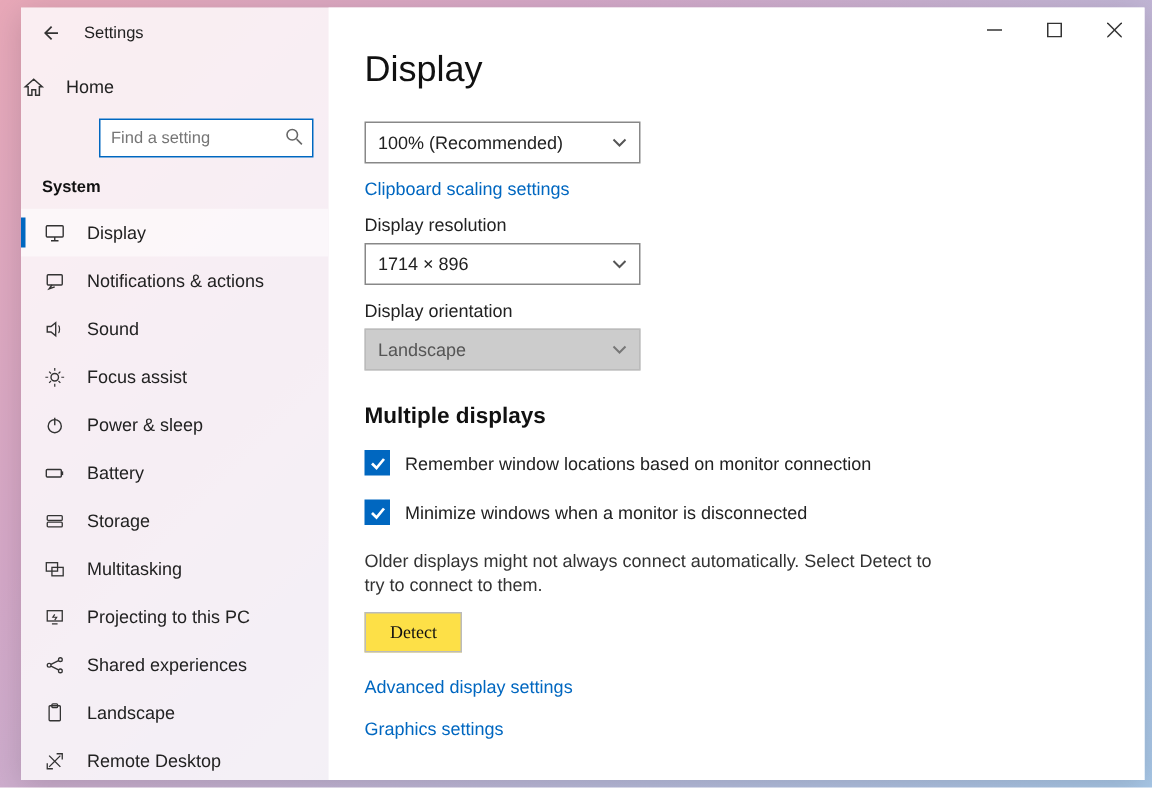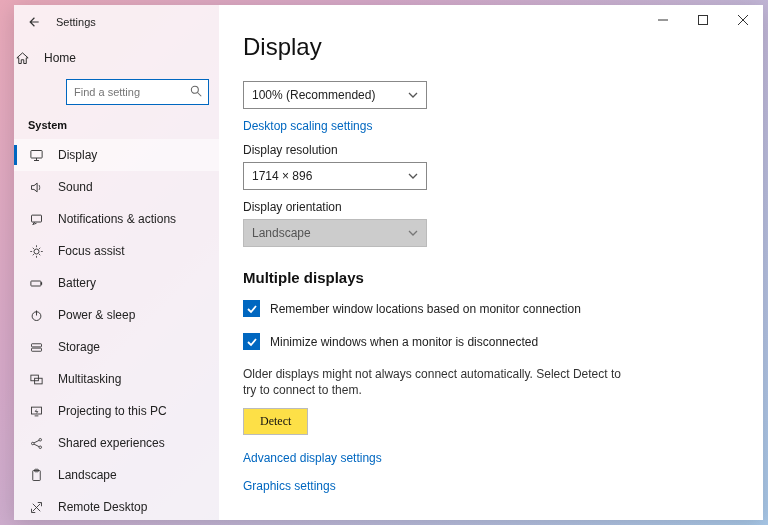--- a/index.html
+++ b/index.html
@@ -113,61 +113,61 @@
               <rect x="3" y="4" width="18" height="12" rx="1" fill="none" stroke="#333" stroke-width="1.5"></rect>
               <line x1="8" y1="20" x2="16" y2="20" stroke="#333" stroke-width="1.5"></line>
               <line x1="12" y1="16" x2="12" y2="20" stroke="#333" stroke-width="1.5"></line>
             </svg>
           </span>
         <span>Display</span>
       </div>
       <div class="nav-item">
         <span class="nav-icon">
             <svg width="15" height="15" viewBox="0 0 24 24">
+              <rect x="4" y="5" width="16" height="11" rx="1" fill="none" stroke="#333" stroke-width="1.5"></rect>
+              <path d="M9 16l-3 4 6-2" fill="none" stroke="#333" stroke-width="1.5"></path>
+            </svg>
+          </span>
+        <span>Notifications &amp; actions</span>
+      </div>
+      <div class="nav-item">
+        <span class="nav-icon">
+            <svg width="15" height="15" viewBox="0 0 24 24">
               <path d="M4 9v6h4l5 4V5L8 9H4z" fill="none" stroke="#333" stroke-width="1.5"></path>
               <path d="M16 8c1.5 1 1.5 7 0 8" fill="none" stroke="#333" stroke-width="1.3"></path>
             </svg>
           </span>
         <span>Sound</span>
       </div>
       <div class="nav-item">
         <span class="nav-icon">
             <svg width="15" height="15" viewBox="0 0 24 24">
-              <rect x="4" y="5" width="16" height="11" rx="1" fill="none" stroke="#333" stroke-width="1.5"></rect>
-              <path d="M9 16l-3 4 6-2" fill="none" stroke="#333" stroke-width="1.5"></path>
-            </svg>
-          </span>
-        <span>Notifications &amp; actions</span>
-      </div>
-      <div class="nav-item">
-        <span class="nav-icon">
-            <svg width="15" height="15" viewBox="0 0 24 24">
               <circle cx="12" cy="12" r="4" fill="none" stroke="#333" stroke-width="1.5"></circle>
               <path d="M12 2v3M12 19v3M22 12h-3M5 12H2M18 6l-2 2M8 16l-2 2M18 18l-2-2M8 8L6 6" stroke="#333" stroke-width="1.3"></path>
             </svg>
           </span>
         <span>Focus assist</span>
       </div>
       <div class="nav-item">
         <span class="nav-icon">
             <svg width="15" height="15" viewBox="0 0 24 24">
+              <circle cx="12" cy="13" r="7" fill="none" stroke="#333" stroke-width="1.5"></circle>
+              <line x1="12" y1="4" x2="12" y2="12" stroke="#333" stroke-width="1.5"></line>
+            </svg>
+          </span>
+        <span>Power &amp; sleep</span>
+      </div>
+      <div class="nav-item">
+        <span class="nav-icon">
+            <svg width="15" height="15" viewBox="0 0 24 24">
               <rect x="3" y="8" width="16" height="8" rx="1" fill="none" stroke="#333" stroke-width="1.5"></rect>
               <rect x="19" y="10" width="2" height="4" fill="#333"></rect>
             </svg>
           </span>
         <span>Battery</span>
-      </div>
-      <div class="nav-item">
-        <span class="nav-icon">
-            <svg width="15" height="15" viewBox="0 0 24 24">
-              <circle cx="12" cy="13" r="7" fill="none" stroke="#333" stroke-width="1.5"></circle>
-              <line x1="12" y1="4" x2="12" y2="12" stroke="#333" stroke-width="1.5"></line>
-            </svg>
-          </span>
-        <span>Power &amp; sleep</span>
       </div>
       <div class="nav-item">
         <span class="nav-icon">
             <svg width="15" height="15" viewBox="0 0 24 24">
               <rect x="4" y="6" width="16" height="5" rx="1" fill="none" stroke="#333" stroke-width="1.4"></rect>
               <rect x="4" y="13" width="16" height="5" rx="1" fill="none" stroke="#333" stroke-width="1.4"></rect>
             </svg>
           </span>
         <span>Storage</span>
       </div>
@@ -246,21 +246,21 @@
     <div class="page-title">Display</div>
 
     <div class="select">
       <span>100% (Recommended)</span>
       <span>
           <svg width="10" height="10" viewBox="0 0 10 10">
             <path d="M1 3l4 4 4-4" fill="none" stroke="#555" stroke-width="1.3"></path>
           </svg>
         </span>
     </div>
-    <a class="link">Desktop scaling settings</a>
+    <a class="link">Clipboard scaling settings</a>
 
     <div class="field-label">Display resolution</div>
     <div class="select">
       <span>1714 × 896</span>
       <span>
           <svg width="10" height="10" viewBox="0 0 10 10">
             <path d="M1 3l4 4 4-4" fill="none" stroke="#555" stroke-width="1.3"></path>
           </svg>
         </span>
     </div>

